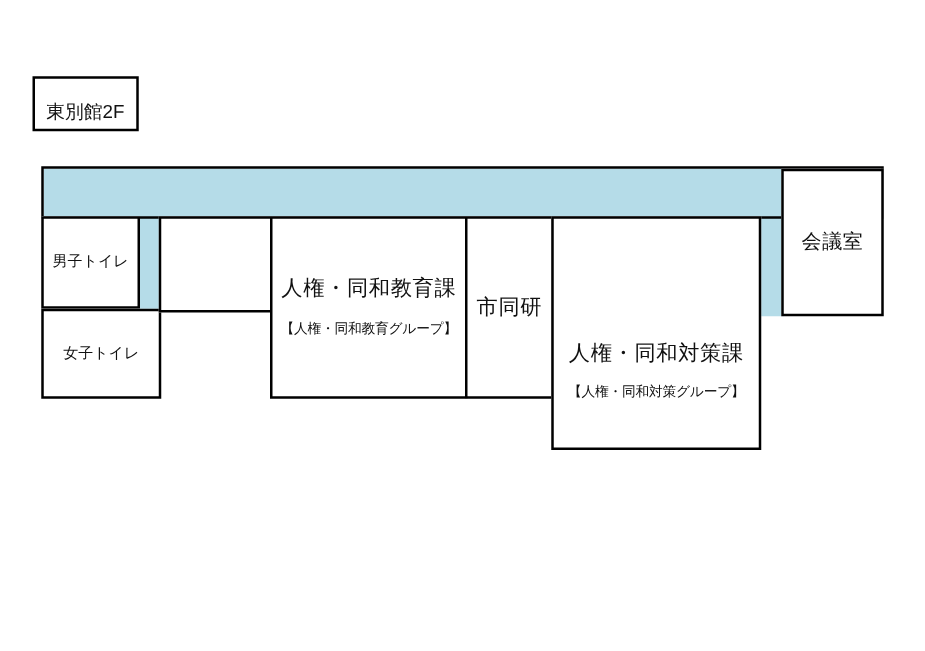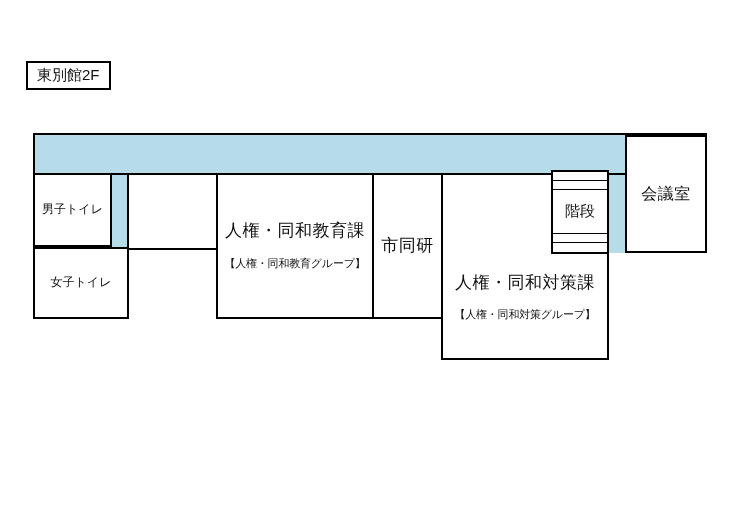--- a/index.html
+++ b/index.html
@@ -14,21 +14,21 @@
     color: #111111;
     overflow: hidden;
     position: relative;
   }
 
   
   #floor-title {
     position: absolute;
     left: 26px;
     top: 61px;
-    padding: 4px 9px 4px 9px;
+    padding: 19px 9px 4px 9px;
     border: 2px solid #000000;
     background: #ffffff;
     font-size: 15px;
     line-height: 1.1;
     letter-spacing: 0px;
     white-space: nowrap;
   }
 
   
   #plan {
@@ -155,26 +155,19 @@
 
   <div class="room" style="left:372px; top:173px; width:71px; height:146px;">
     <span class="label-main">市同研</span>
   </div>
 
   <div class="room" style="left:441px; top:173px; width:168px; height:187px;">
     <span class="label-main" style="margin-top:62px;">人権・同和対策課</span>
     <span class="label-sub">【人権・同和対策グループ】</span>
   </div>
 
-  <div id="stairs" style="left:551px; top:170px; width:58px; height:84px;">
-    <div class="stair-step"></div>
-    <div class="stair-step"></div>
-    <div class="stair-label-cell">階段</div>
-    <div class="stair-step"></div>
-    <div class="stair-step last"></div>
-  </div>
 
   <div class="room" style="left:625px; top:135px; width:82px; height:118px;">
     <span class="label-two-line">会議室</span>
   </div>
 
 
 </div>
 
 </body></html>

